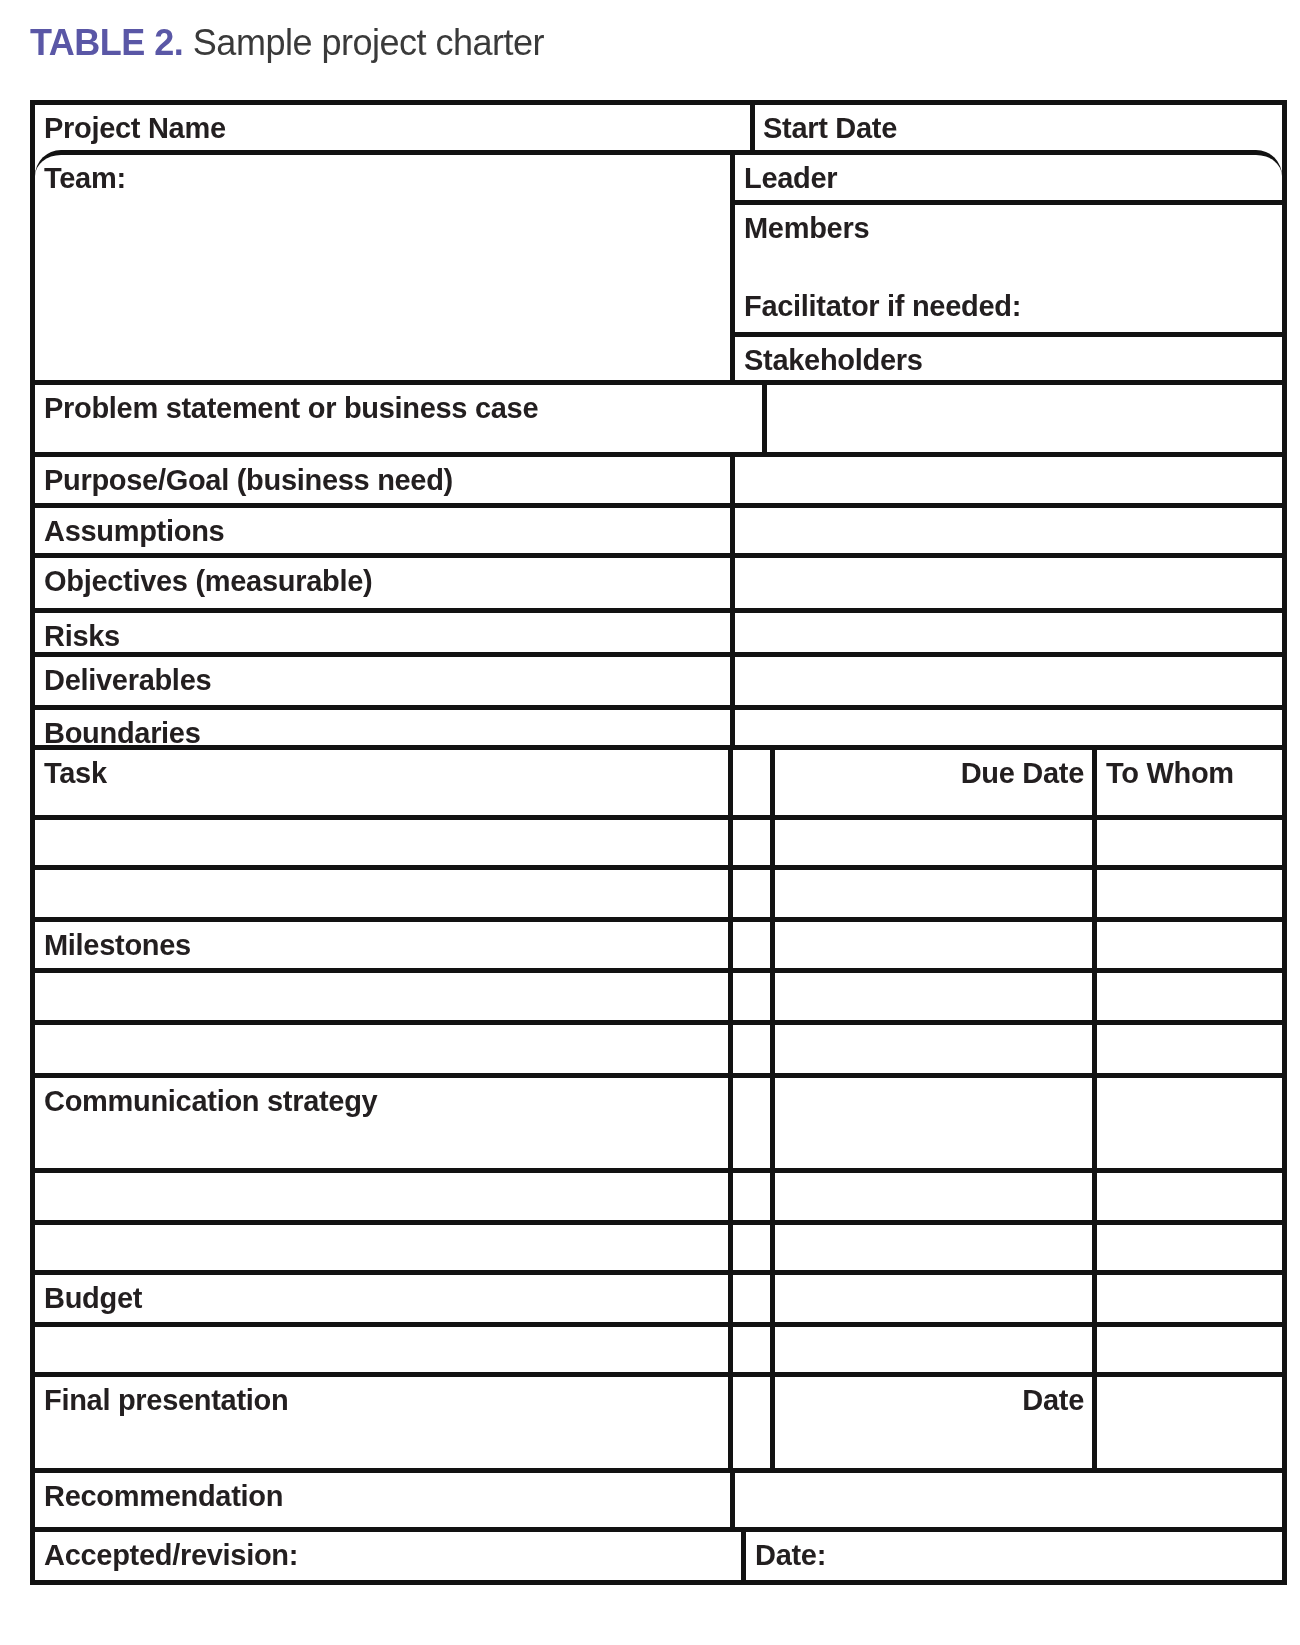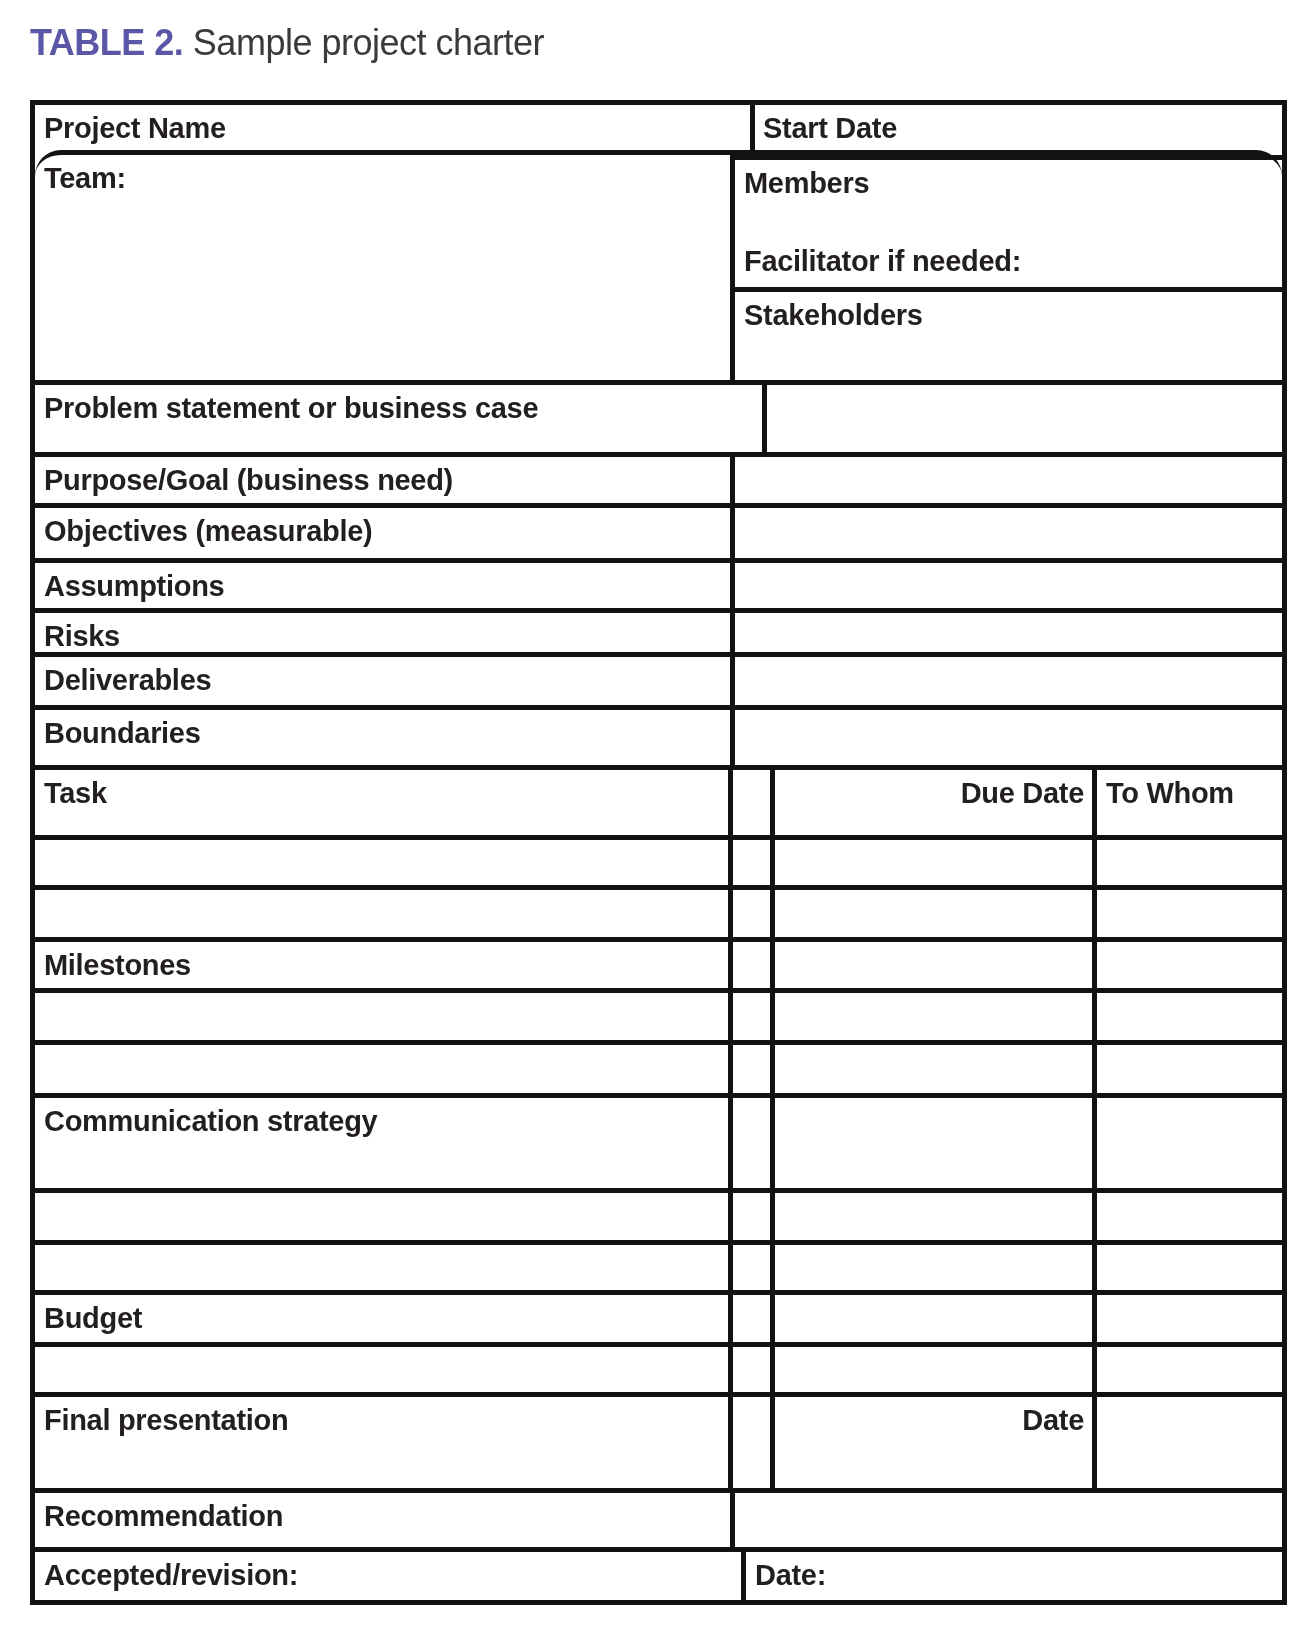--- a/index.html
+++ b/index.html
@@ -21,21 +21,21 @@
   .wC{width:693px;flex:none;}   
   .wD{width:706px;flex:none;}   
   .grow{flex:1 1 auto;}
   .spacer{width:42px;flex:none;padding:0;}
   .due{width:322px;flex:none;text-align:right;}
   .whom{flex:1 1 auto;}
   .padR{padding-left:8px;}
   
   .h-r1{height:45px;}  .h-r2{height:230px;border-radius:26px;} .h-r3{height:72px;gap:32px;}  .h-r4{height:51px;}
   .h-r5{height:55px;}  .h-r6{height:50px;}  .h-r7{height:44px;}  .h-r8{height:53px;}
-  .h-r9{height:60px;}  .h-r10{height:70px;} .h-r11{height:50px;} .h-r12{height:52px;}
+  .h-r9{height:40px;}  .h-r10{height:70px;} .h-r11{height:50px;} .h-r12{height:52px;}
   .h-r13{height:51px;} .h-r14{height:52px;} .h-r15{height:53px;} .h-r16{height:95px;}
   .h-r17{height:52px;} .h-r18{height:50px;} .h-r19{height:52px;} .h-r20{height:50px;}
   .h-r21{height:96px;} .h-r22{height:59px;} .h-r23{height:53px;}
   
   .team-right{display:flex;flex-direction:column;padding:0;}
   .sub{box-sizing:border-box;padding:7px 8px 0 9px;}
   .sub-leader{height:45px;}
   .sub-members{height:132px;border-top:5px solid #121212;}
   .sub-stake{height:48px;border-top:5px solid #121212;}
   .facilitator-line{margin-top:45px;}
@@ -53,42 +53,43 @@
   <div class="charter">
 
     <div class="row first h-r1">
       <div class="cell wA">Project Name</div>
       <div class="cell grow padR">Start Date</div>
     </div>
 
     <div class="row h-r2">
       <div class="cell wB">Team:</div>
       <div class="cell grow team-right">
+        <div class="sub sub-leader">Leader</div>
         <div class="sub sub-members">
           <div>Members</div>
           <div class="facilitator-line">Facilitator if needed:</div>
         </div>
         <div class="sub sub-stake">Stakeholders</div>
       </div>
     </div>
 
     <div class="row h-r3">
       <div class="cell wB">Problem statement or business case</div>
       <div class="cell grow"></div>
     </div>
     <div class="row h-r4">
       <div class="cell wB">Purpose/Goal (business need)</div>
       <div class="cell grow"></div>
     </div>
+    <div class="row h-r6">
+      <div class="cell wB">Assumptions</div>
+      <div class="cell grow"></div>
+    </div>
     <div class="row h-r5">
       <div class="cell wB">Objectives (measurable)</div>
-      <div class="cell grow"></div>
-    </div>
-    <div class="row h-r6">
-      <div class="cell wB">Assumptions</div>
       <div class="cell grow"></div>
     </div>
     <div class="row h-r7">
       <div class="cell wB">Risks</div>
       <div class="cell grow"></div>
     </div>
     <div class="row h-r8">
       <div class="cell wB">Deliverables</div>
       <div class="cell grow"></div>
     </div>

